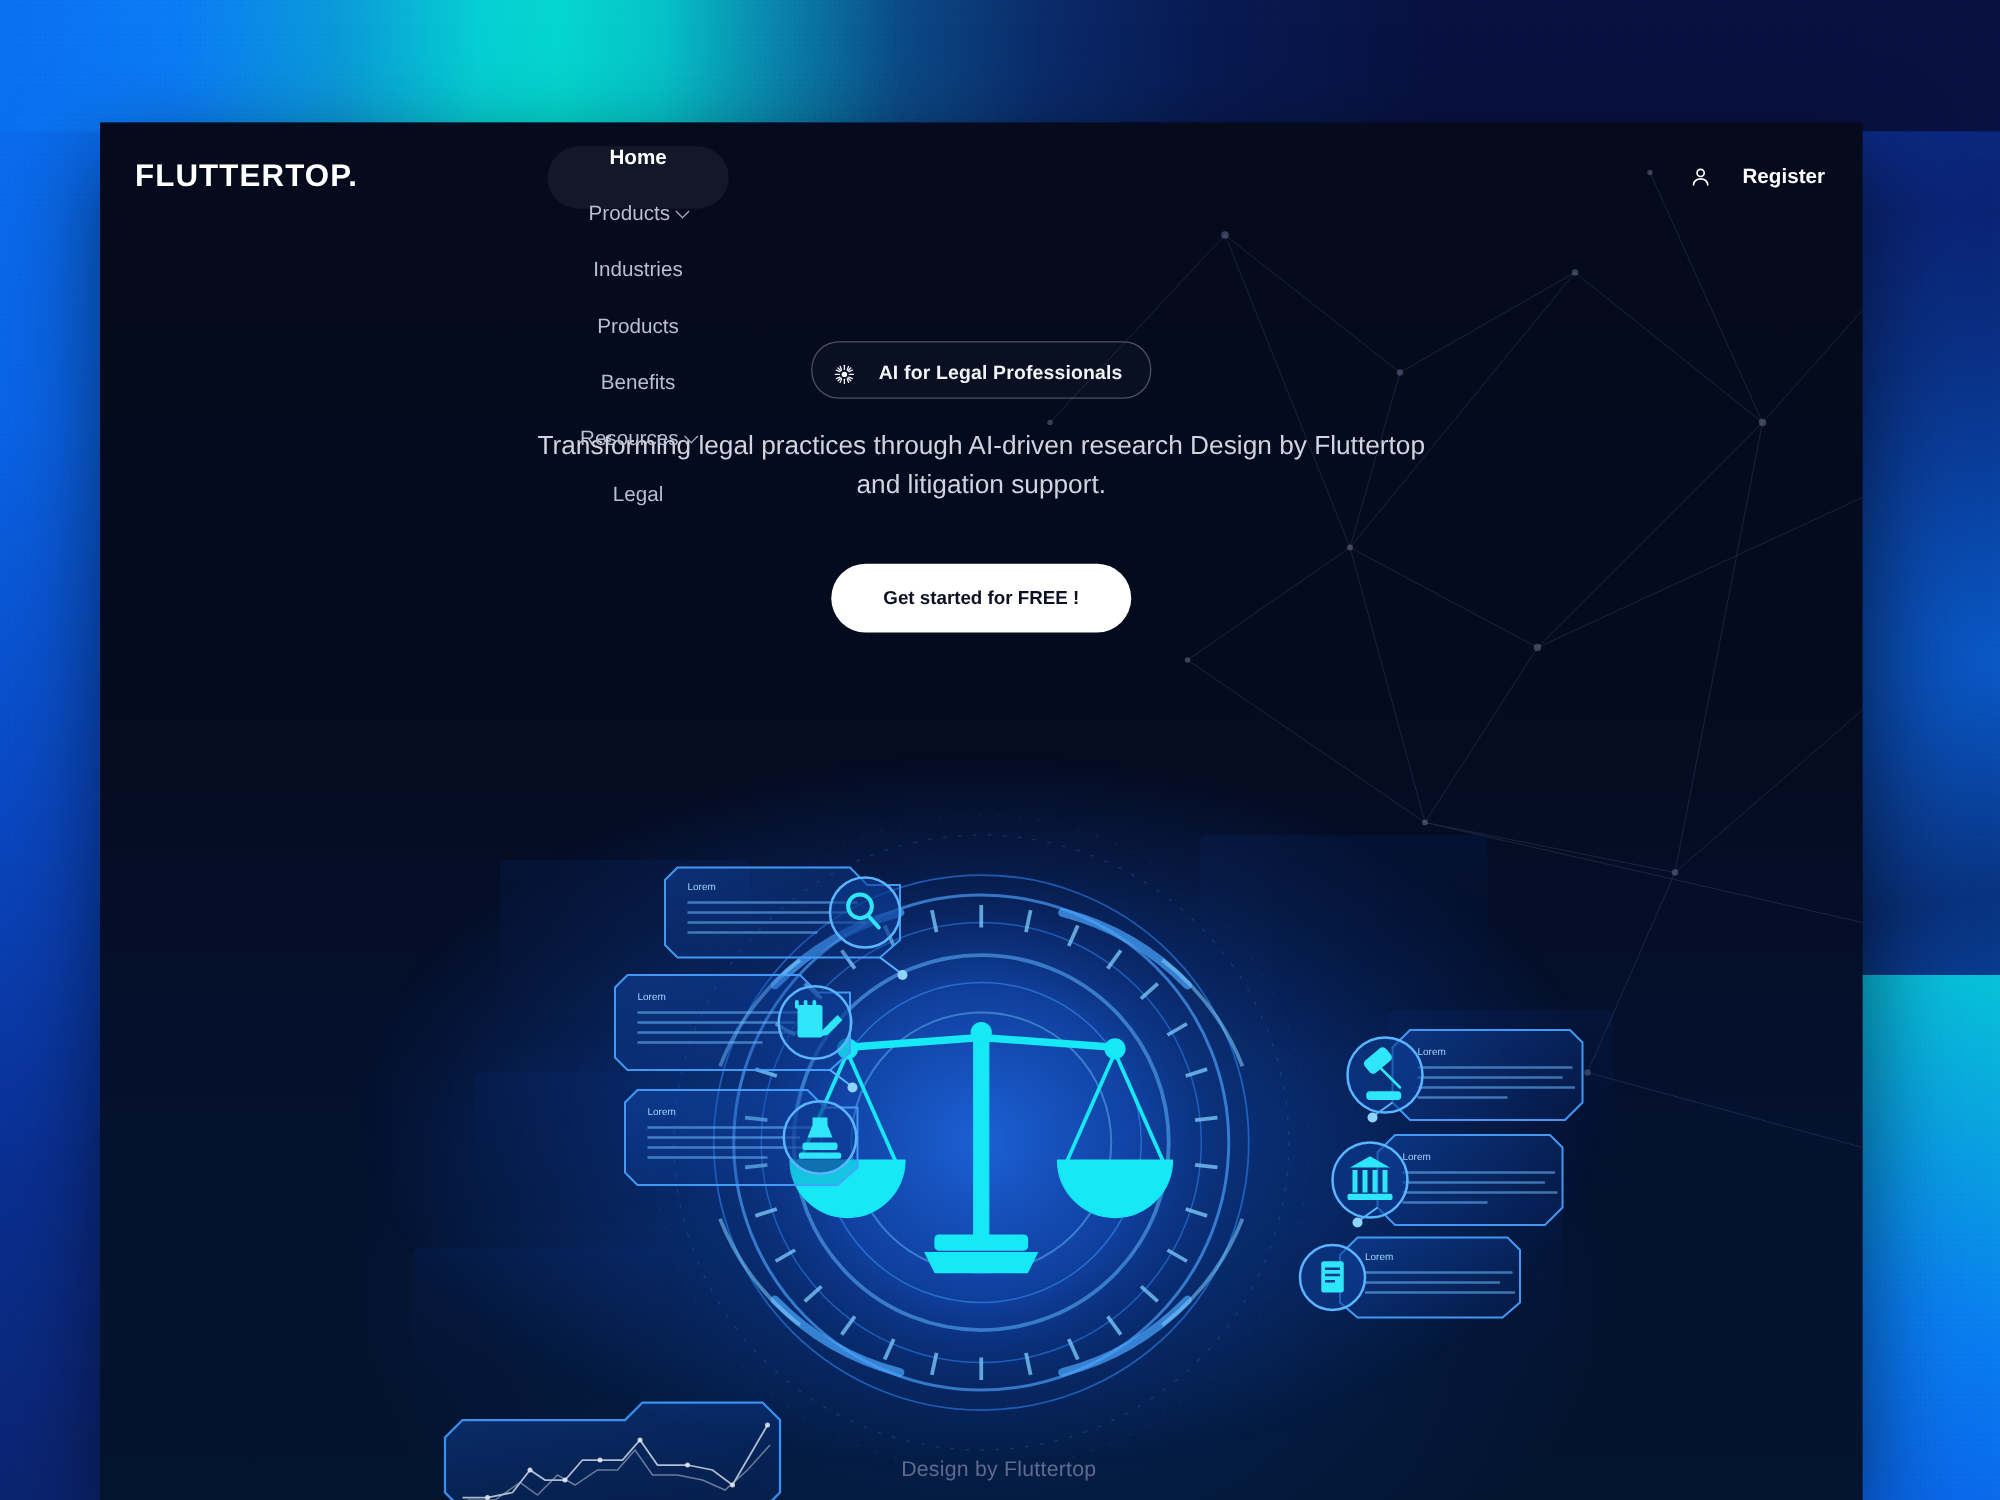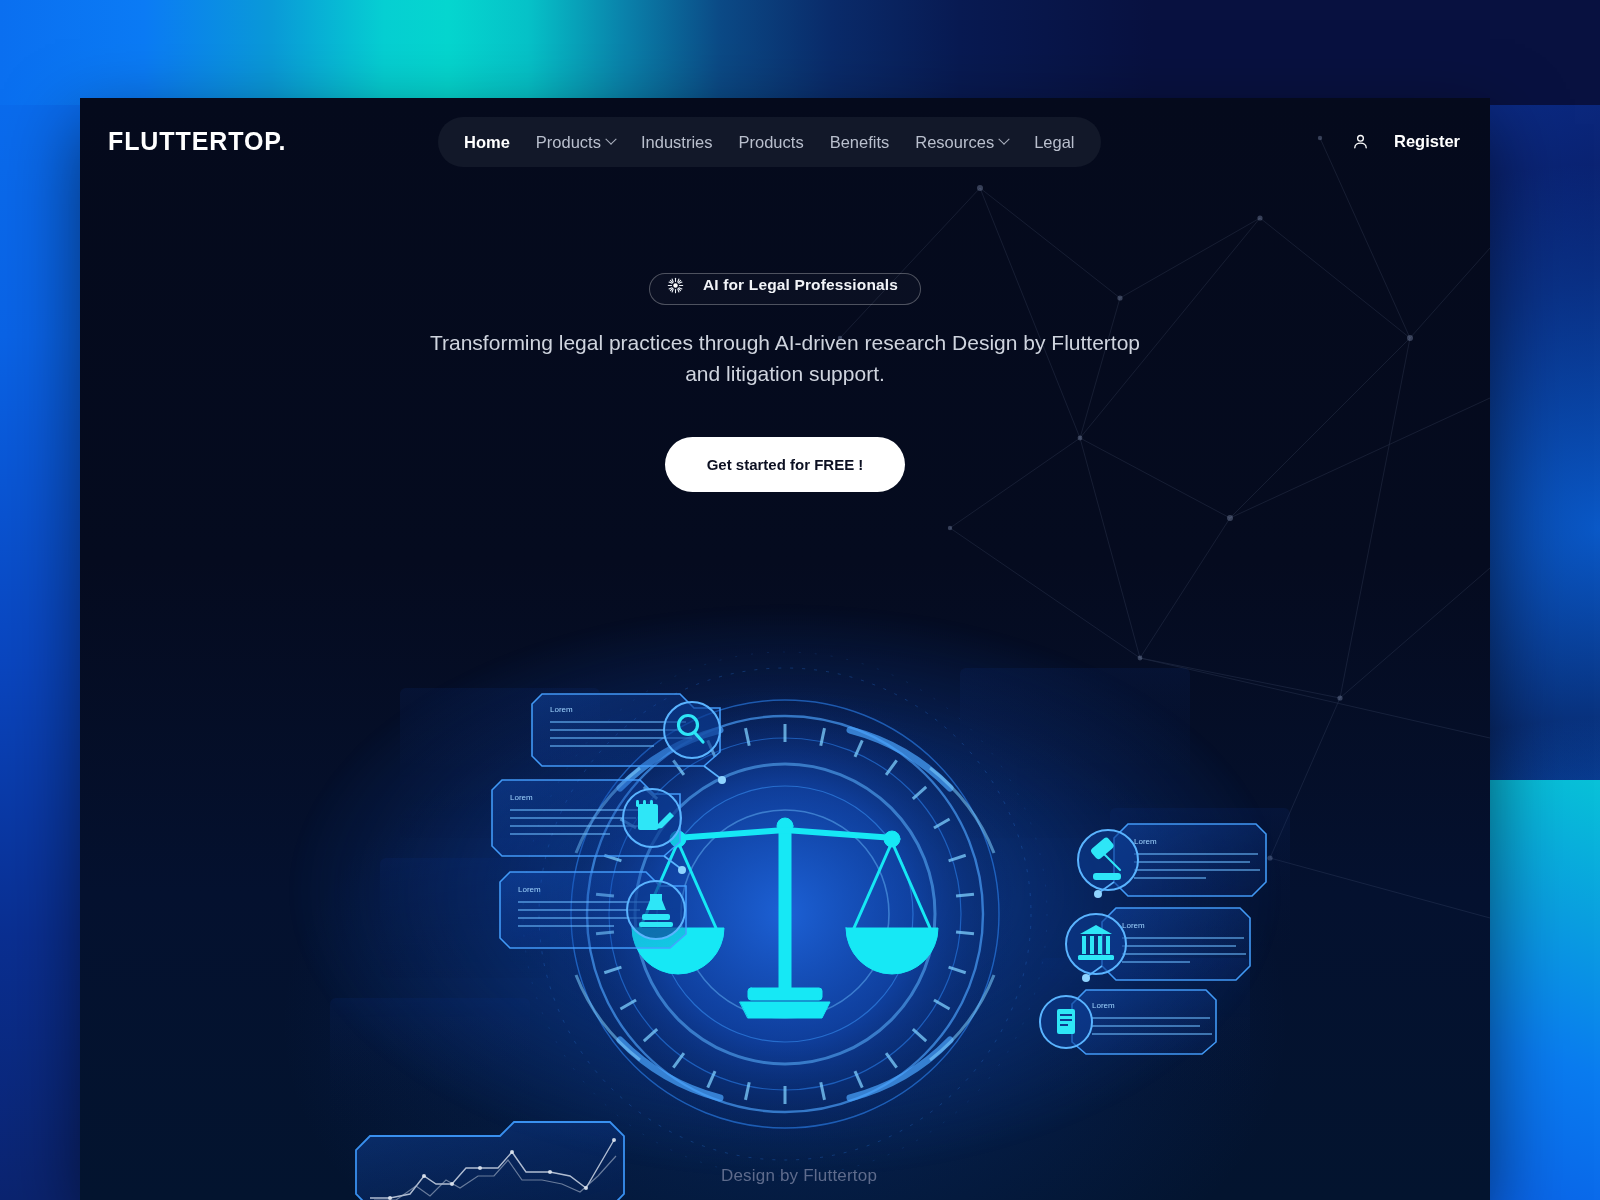--- a/index.html
+++ b/index.html
@@ -59,42 +59,42 @@
     position:absolute; left:0; top:0; width:100%; height:86px;
     display:flex; align-items:center; z-index:20;
   }
   #logo {
     position:absolute; left:28px; color:#fff; font-size:25px;
     font-weight:700; letter-spacing:.9px;
   }
   #navpill {
     position:absolute; left:358px; top:19px;
     height:50px; padding:0 26px; border-radius:25px;
-    background:#121829; display:flex; align-items:center; gap:26px;
+    background:#121829; display:flex; align-items:center; gap:26px;flex-direction:column;
   }
   .navitem {
     display:flex; align-items:center; gap:6px;
     font-size:16.5px; color:#b9bfcd; white-space:nowrap; cursor:pointer;
   }
   .navitem.active { color:#ffffff; font-weight:600; }
   .caret {
     display:inline-block; width:8px; height:8px;
     border-right:1.6px solid #aab0be; border-bottom:1.6px solid #aab0be;
     transform:rotate(45deg) translate(-2px,-2px);
   }
   #register {
     position:absolute; right:30px; display:flex; align-items:center; gap:24px;
     color:#fff; font-size:16.5px; font-weight:600; cursor:pointer;
   }
 
   
   #hero { position:absolute; left:0; top:0; width:100%; z-index:15; text-align:center; }
   #badge {
     display:inline-flex; align-items:center; gap:19px;
-    margin-top:175px; padding:2px 22px 10px 17px;
+    margin-top:175px; padding:16px 22px 10px 17px;
     border:1px solid rgba(255,255,255,.28); border-radius:22px;
     background:rgba(255,255,255,.025); cursor:pointer;
   }
   #badge-text { color:#f2f4f8; font-size:15.5px; font-weight:600; letter-spacing:.15px; }
   #headline {
     margin-top:24px; font-size:90px; font-weight:500;
     letter-spacing:-1.6px; line-height:1.06; color:#ffffff;
   }
   #headline .accent {
     background:linear-gradient(90deg,#1876f5 0%, #128fe8 22%, #0cb7cc 48%, #05d9a6 74%, #00eb94 100%);

